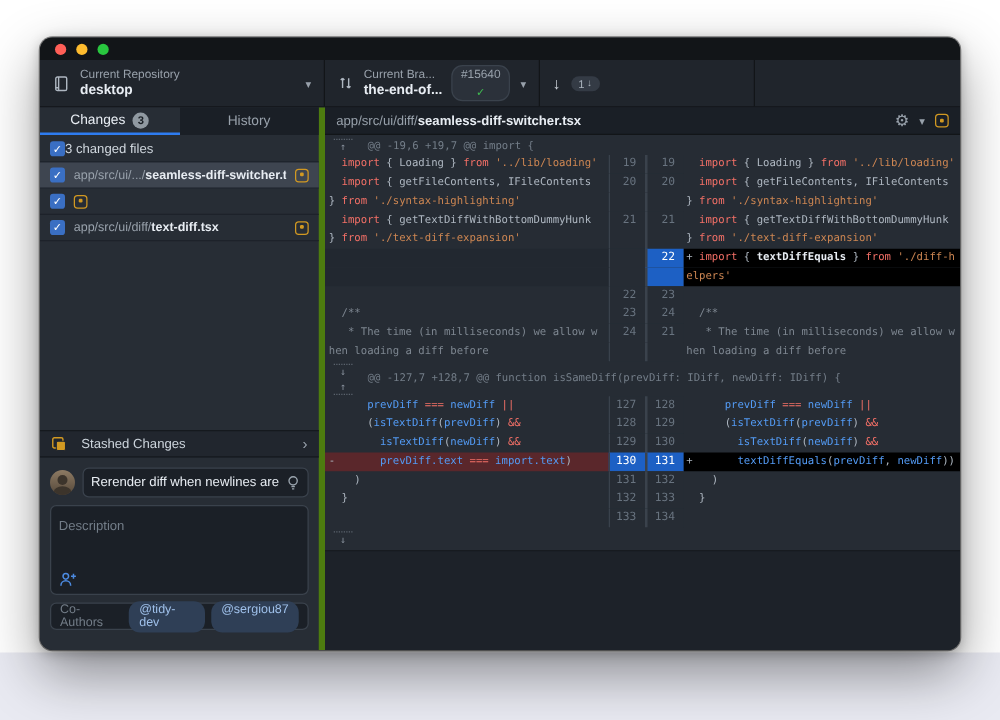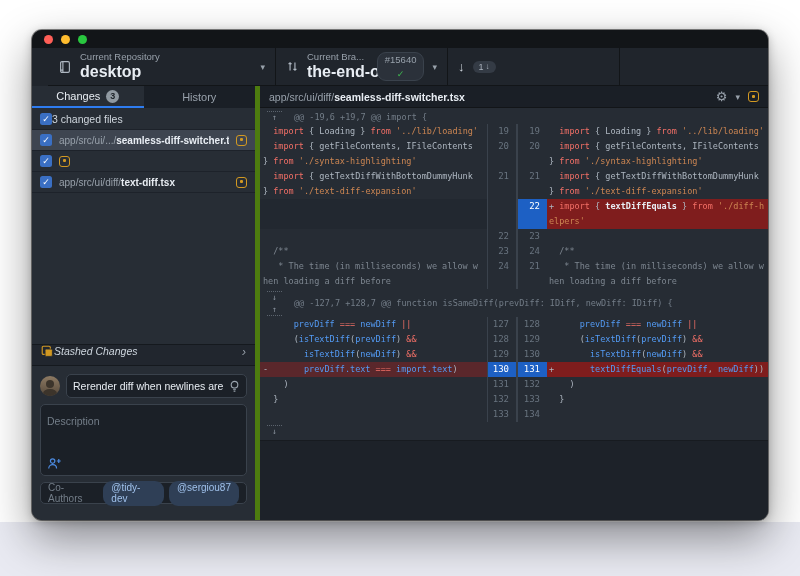--- a/index.html
+++ b/index.html
@@ -6,28 +6,28 @@
   body { font-family:"Liberation Sans", sans-serif; background:#fff; }
   .stage { position:relative; width:800px; height:576px; background:#ffffff; overflow:hidden; }
   .band { position:absolute; left:0; bottom:0; width:800px; height:54px; background:#e9eaf2; }
   .win { position:absolute; left:32px; top:30px; width:736px; height:490px; background:#20252c;
          border-radius:10px; overflow:hidden; display:flex; flex-direction:column;
          box-shadow:0 18px 45px rgba(0,0,0,.42), 0 2px 10px rgba(0,0,0,.25), 0 0 0 1px rgba(0,0,0,.45); }
   
   .titlebar { height:18px; background:#121518; display:flex; align-items:center; padding-left:12px; gap:8px; flex:0 0 auto; }
   .tl { width:9px; height:9px; border-radius:50%; }
   
-  .toolbar { height:38px; background:#20252c; border-bottom:1px solid #121518; display:flex; flex:0 0 auto;margin-left:16px; }
+  .toolbar { height:38px; background:#20252c; border-bottom:1px solid #121518; display:flex; flex:0 0 auto; }
   .tsec { display:flex; align-items:center; border-right:1px solid #121518; padding:0 10px; gap:8px; }
   .tsec.repo { width:228px; }
   .tsec.branch { width:172px; }
   .tsec.pull { width:172px; }
   .tlabels { display:flex; flex-direction:column; line-height:1.15; min-width:0; flex:1; }
   .tsmall { font-size:9.5px; color:#98a1ab; white-space:nowrap; }
-  .tbig { font-size:16px; font-weight:bold; color:#e8edf3; white-space:nowrap; }
+  .tbig { font-size:11px; font-weight:bold; color:#e8edf3; white-space:nowrap; }
   .caret { color:#98a1ab; font-size:9px; }
   .ticon { color:#aeb7c1; display:flex; align-items:center; }
   .prbadge { display:flex; align-items:center; gap:4px; background:#2b313a; border:1px solid #3a424c;
              border-radius:9px; padding:1px 7px; font-size:9.5px; color:#98a1ab;flex-direction:column; }
   .prcheck { color:#3fb950; font-size:9px; }
   .pullbadge { display:flex; align-items:center; gap:2px; background:#343b45; border-radius:8px;
                padding:1px 6px; font-size:9px; color:#aab3bd; }
   
   .content { flex:1; display:flex; min-height:0; }
   .sidebar { width:228px; flex:0 0 auto; background:#272d35; display:flex; flex-direction:column; border-right:5px solid #4d7c0f; }
@@ -41,21 +41,21 @@
   .cb { width:12px; height:12px; background:#3a6fc3; border-radius:2.5px; color:#fff; font-size:9px;
         display:flex; align-items:center; justify-content:center; flex:0 0 auto; }
   .frow { height:21px; display:flex; align-items:center; gap:7px; padding:0 8px; border-bottom:1px solid #1d222a; }
   .frow.sel { background:#3e4550; }
   .fname { flex:1; font-size:10px; color:#98a1ab; white-space:nowrap; overflow:hidden; }
   .fname b { color:#e8edf3; }
   .mod { width:11px; height:11px; border:1.5px solid #d29922; border-radius:3px; position:relative; flex:0 0 auto; }
   .mod::after { content:""; position:absolute; left:2.5px; top:2.5px; width:3px; height:3px; background:#d29922; border-radius:1px; }
   .spacer { flex:1; }
   .stashrow { height:22px; background:#21262e; border-top:1px solid #15191e; border-bottom:1px solid #15191e;
-              display:flex; align-items:flex-start; gap:0; padding:0 9px; flex:0 0 auto;font-style:italic; }
+              display:flex; align-items:center; gap:11px; padding:0 9px; flex:0 0 auto; }
   .stashrow .lbl { flex:1; font-size:10.5px; color:#cdd5dd; }
   .chev { color:#98a1ab; font-size:12px; }
   .commit { padding:8px; display:flex; flex-direction:column; flex:0 0 auto; }
   .sumrow { display:flex; gap:6px; align-items:center; margin-bottom:6px; }
   .avatar { width:20px; height:20px; border-radius:50%; background:linear-gradient(#8d7a63,#55483a); position:relative; overflow:hidden; flex:0 0 auto; }
   .avatar::before { content:""; position:absolute; left:6px; top:4px; width:8px; height:8px; border-radius:50%; background:#3c342b; }
   .avatar::after { content:""; position:absolute; left:3px; top:13px; width:14px; height:9px; border-radius:50% 50% 0 0; background:#3c342b; }
   .suminput { flex:1; height:24px; background:#1b2027; border:1px solid #3a424c; border-radius:5px;
               display:flex; align-items:center; padding:0 6px; gap:4px; }
   .suminput input { flex:1; background:transparent; border:none; outline:none; color:#e8edf3; font-size:10.5px;
@@ -76,21 +76,21 @@
               padding:0 9px; gap:8px; flex:0 0 auto; }
   .dpath { flex:1; font-size:10.5px; color:#98a1ab; white-space:nowrap; overflow:hidden; }
   .dpath b { color:#e8edf3; }
   .gear { color:#98a1ab; font-size:13px; line-height:1; }
   .diffbody { flex:1; background:#262c34; overflow:hidden; display:flex; flex-direction:column;
               font-family:"DejaVu Sans Mono", monospace; padding-top:2px; }
   .drow { display:flex; height:15px; line-height:15px; flex:0 0 auto; }
   .dc { font-size:8.5px; color:#aeb7c1; white-space:pre; overflow:hidden; }
   .dc.l { width:227px; padding-left:3px; }
   .dc.r { flex:1; padding-left:2px; }
-  .dc.a { background:#7f1d1d; }
+  .dc.a { background:#000000; }
   .dc.d { background:#5a272b; }
   .dc.f { background:#222830; }
   .gut { width:29px; font-size:9px; color:#68737f; text-align:right; padding-right:7px; background:#262c34; }
   .gut.gl { border-left:1px solid #3a424c; }
   .gut.gr { width:31px; border-left:2px solid #3a424c; }
   .gut.sel { background:#1d60c4; color:#fff; }
   .drow.hh { height:14px; align-items:center; }
   .drow.hh.both { height:28px; }
   .expcol { width:34px; display:flex; flex-direction:column; align-items:flex-start; padding-left:7px; gap:1px; }
   .exp { width:15px; text-align:center; font-size:8px; color:#8a939e; line-height:11px; }

